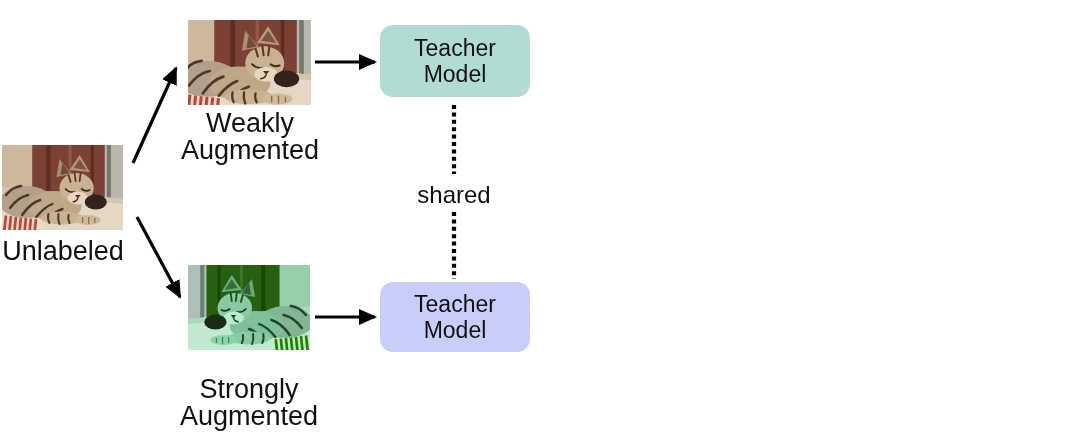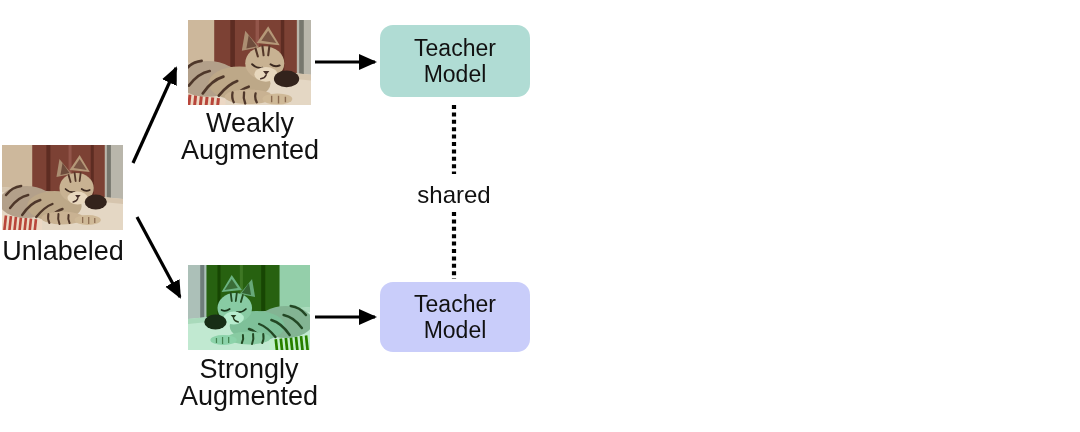--- a/index.html
+++ b/index.html
@@ -160,21 +160,21 @@
   <div class="caption" style="left:175px;top:110px;width:150px;">
     <div>Weakly</div>
     <div>Augmented</div>
   </div>
 
   <div class="photo strong" style="left:188px;top:265px;width:122px;height:85px;">
     <svg viewBox="0 0 120 85" preserveAspectRatio="none">
         <use href="#cat-art"></use>
       </svg>
   </div>
-  <div class="caption" style="left:174px;top:356px;width:150px;">
+  <div class="caption" style="left:174px;top:376px;width:150px;">
     <div>Strongly</div>
     <div>Augmented</div>
   </div>
 
   <div class="model-box teacher">
     <div>Teacher</div>
     <div>Model</div>
   </div>
 
   <div class="model-box student">

